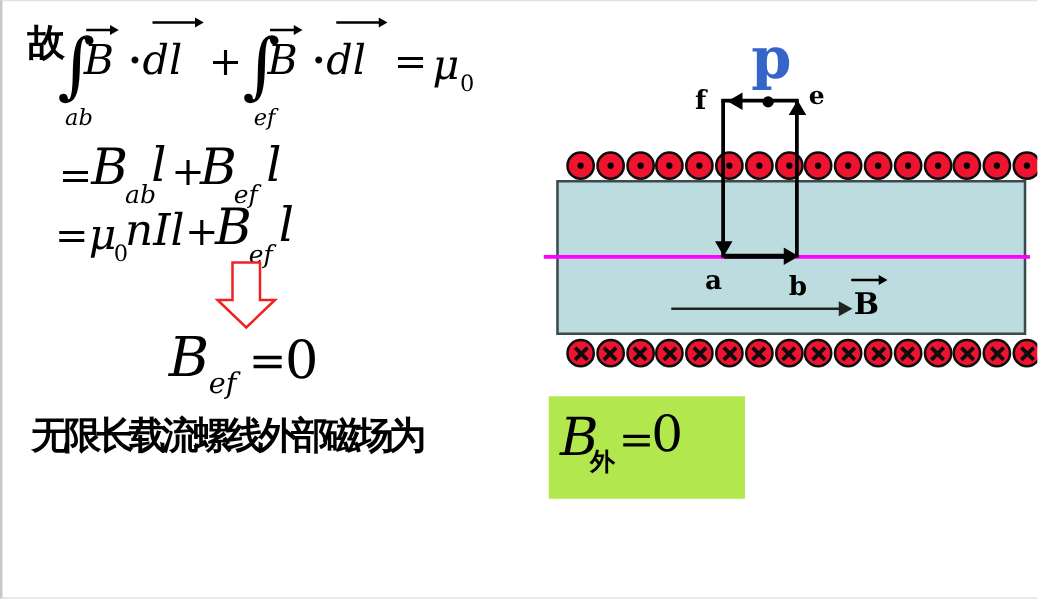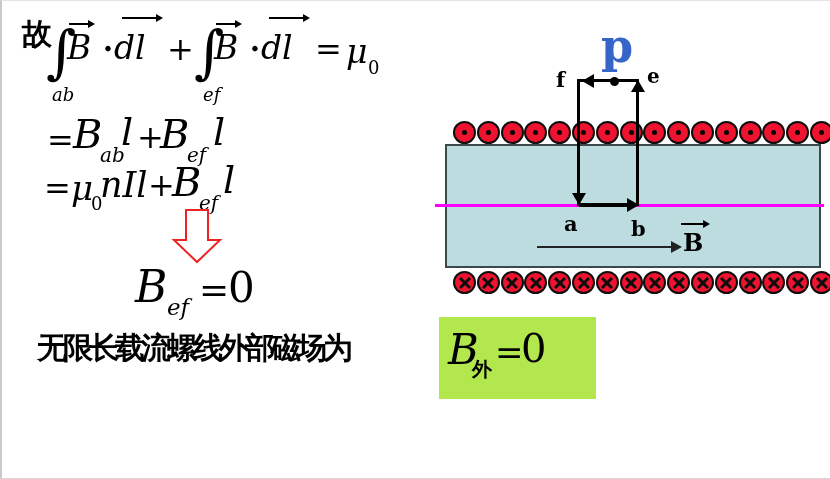--- a/index.html
+++ b/index.html
@@ -89,21 +89,21 @@
 
   <svg class="abs" style="left:166px; top:206px;" width="58" height="58" viewBox="0 0 58 58">
     <polygon points="18,3 40,3 40,33 52,33 29,55 6,33 18,33" fill="#ffffff" stroke="#ee2222" stroke-width="2" stroke-linejoin="miter"></polygon>
   </svg>
 
   <span class="abs it" style="left:133px; top:260px; font-size:44px;">B</span>
   <span class="abs it" style="left:165px; top:293px; font-size:23px;">ef</span>
   <span class="abs rm" style="left:197px; top:268px; font-size:36px;">=</span>
   <span class="abs rm" style="left:226px; top:262px; font-size:42px;">0</span>
 
-  <span class="abs cjk-bold" style="left:23px; top:327px; font-size:30px; letter-spacing:-4px;margin-left:12px;">无限长载流螺线外部磁场为</span>
+  <span class="abs cjk-bold" style="left:23px; top:327px; font-size:30px; letter-spacing:-4px;">无限长载流螺线外部磁场为</span>
 
   <div class="green-box"></div>
   <span class="abs it" style="left:446px; top:324px; font-size:42px; z-index:2;">B</span>
   <span class="abs cjk-bold" style="left:470px; top:355px; font-size:20px; font-weight:700; z-index:2;">外</span>
   <span class="abs rm" style="left:493px; top:331px; font-size:34px; z-index:2;">=</span>
   <span class="abs rm" style="left:519px; top:324px; font-size:40px; z-index:2;">0</span>
 
   <div class="sol-rect"></div>
   <div class="mag-line"></div>
 

